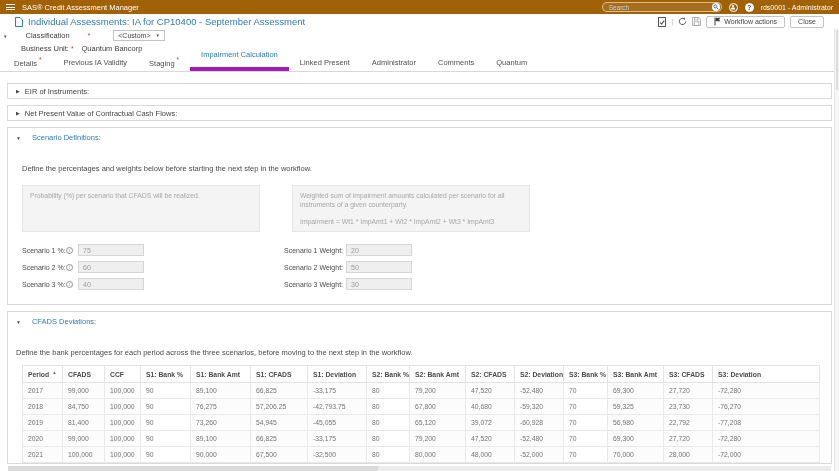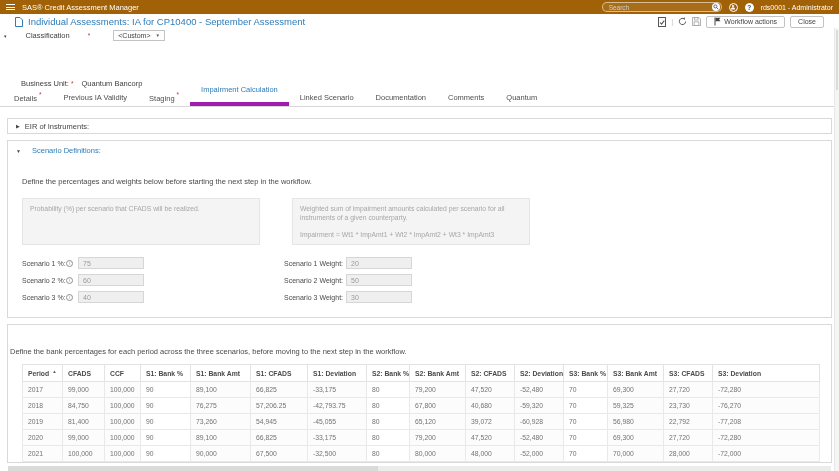--- a/index.html
+++ b/index.html
@@ -39,21 +39,21 @@
           padding:0 7px; font-family:inherit; cursor:pointer; }
   
   .class-row { height:13px; display:flex; align-items:center; padding:0 4px; font-size:7.5px; color:#3e3e3e;gap:16px; }
   .caret-small { font-size:5px; color:#444; margin-right:3px; }
   .req { color:#cb3232; font-size:6.5px; margin-left:2px; vertical-align:super; }
   .dropdown { height:11px; border:1px solid #c3c3c3; background:#fdfdfd; font-size:7px;
               color:#3e3e3e; display:flex; align-items:center; gap:5px; padding:0 4px;
               margin-left:7px; cursor:pointer; }
   .dd-caret { font-size:4.5px; color:#555; }
   .biz-row { height:13px; display:flex; align-items:center; padding:0 6px 0 21px;
-             font-size:7.5px; color:#3e3e3e;margin-top:35px; }
+             font-size:7.5px; color:#3e3e3e; }
   .biz-val { margin-left:8px; }
   
   .tabs { height:17px; display:flex; align-items:flex-end; border-bottom:1px solid #d8d8d8; padding:0 3px; }
   .tab { padding:3px 11px 4px; font-size:7.5px; color:#4f4f4f; cursor:pointer; white-space:nowrap; }
   .tab.active { color:#2e7cb8; border-bottom:4px solid #a21caf; padding-bottom:8px; }
   
   .content { padding:11px 7px 0; display:flex; flex-direction:column; gap:6px; }
   .section { border:1px solid #d9d9d9; background:#fff; }
   .section.collapsed { height:16px; display:flex; align-items:center; padding:0 8px; gap:5px; }
   .sec-arrow { font-size:5px; color:#4a4a4a; cursor:pointer; }
@@ -68,21 +68,21 @@
   .info-box p { margin:0 0 8px; }
   .fields { margin:12px 0 14px 14px; display:grid;
             grid-template-columns:44px 12px 66px 140px 62px 66px;
             row-gap:5px; align-items:center; font-size:7px; color:#4a4a4a; }
   .finput { height:12px; background:#efefef; border:1px solid #d6d6d6; color:#9b9b9b;
             font-size:7px; display:flex; align-items:center; padding:0 4px; }
   .info-i { width:7px; height:7px; border:1px solid #909090; border-radius:50%; color:#909090;
             font-size:4.5px; display:flex; align-items:center; justify-content:center;
             font-style:italic; cursor:pointer; }
   
-  .cfads-desc { font-size:7.5px; color:#4a4a4a; margin:22px 0 8px 2px; }
+  .cfads-desc { font-size:7.5px; color:#4a4a4a; margin:22px 0 8px 8px; }
   table { border-collapse:collapse; table-layout:fixed; width:797px; margin-left:14px; font-size:6.8px; }
   th { font-weight:bold; color:#4a4a4a; text-align:left; padding:4px 5px;
        border:1px solid #e3e3e3; height:9px; white-space:nowrap; overflow:hidden; cursor:pointer; background:#fff; }
   td { color:#737373; padding:4px 5px; border:1px solid #e9e9e9; background:#fcfcfc;
        height:10px; white-space:nowrap; overflow:hidden; }
   td.editable { background:#ffffff; }
   .sort { font-size:4.5px; color:#5a5a5a; vertical-align:3px; margin-left:3px; }
   
   .h-scroll { position:absolute; left:8px; right:8px; bottom:0; height:5px; background:#ececec; }
   .h-thumb { position:absolute; left:0; top:0; bottom:0; width:45%; background:#dadada; }
@@ -174,33 +174,37 @@
   <span>Business Unit:</span>
   <span class="req">*</span>
   <span class="biz-val">Quantum Bancorp</span>
 </div>
 
 <div class="tabs">
     <div class="tab"><span>Details</span><span class="req">*</span></div>
     <div class="tab"><span>Previous IA Validity</span></div>
     <div class="tab"><span>Staging</span><span class="req">*</span></div>
     <div class="tab active"><span>Impairment Calculation</span></div>
-    <div class="tab"><span>Linked Scenario</span></div>
-    <div class="tab"><span>Documentation</span></div>
+    <div class="tab"><span>Linked Present</span></div>
+    <div class="tab"><span>Administrator</span></div>
     <div class="tab"><span>Comments</span></div>
     <div class="tab"><span>Quantum</span></div>
   </div>
 
 <div class="content">
 
   <div class="section collapsed">
     <span class="sec-arrow">▶</span>
     <span class="sec-title">EIR of Instruments:</span>
   </div>
 
+  <div class="section collapsed">
+    <span class="sec-arrow">▶</span>
+    <span class="sec-title">Net Present Value of Contractual Cash Flows:</span>
+  </div>
 
   <div class="section expanded">
     <div class="sec-head">
       <span class="sec-arrow">▼</span>
       <span class="sec-title">Scenario Definitions:</span>
     </div>
     <div class="scn-desc">Define the percentages and weights below before starting the next step in the workflow.</div>
     <div class="info-row">
       <div class="info-box">
         <p>Probability (%) per scenario that CFADS will be realized.</p>
@@ -226,20 +230,24 @@
         <span>Scenario 3 %:</span>
         <span class="info-i">i</span>
         <div class="finput">40</div>
         <span></span>
         <span>Scenario 3 Weight:</span>
         <div class="finput">30</div>
       </div>
   </div>
 
   <div class="section expanded cfads">
+    <div class="sec-head">
+      <span class="sec-arrow">▼</span>
+      <span class="sec-title">CFADS Deviations:</span>
+    </div>
     <div class="cfads-desc">Define the bank percentages for each period across the three scenarios, before moving to the next step in the workflow.</div>
     <table>
       <colgroup>
           <col style="width: 40px;">
           <col style="width: 42px;">
           <col style="width: 36px;">
           <col style="width: 50px;">
           <col style="width: 60px;">
           <col style="width: 57px;">
           <col style="width: 59px;">

